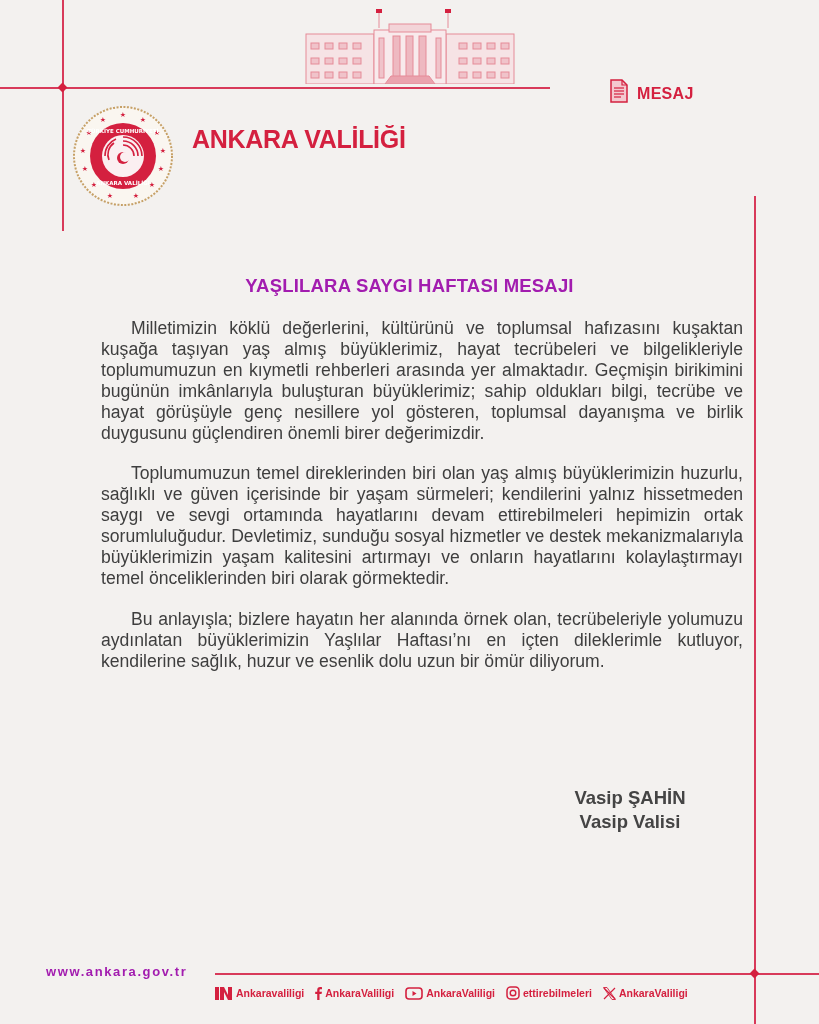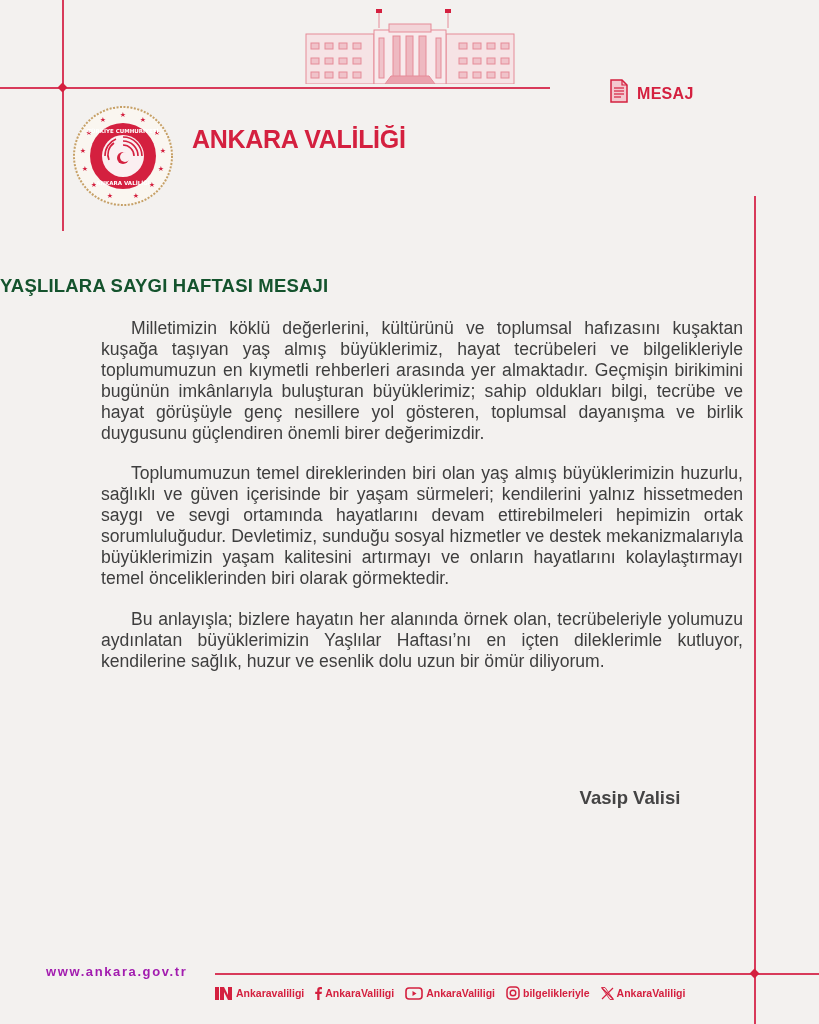--- a/index.html
+++ b/index.html
@@ -19,22 +19,22 @@
   
   .mesaj { position:absolute; left:609px; top:79px; display:flex; align-items:flex-end; gap:8px; }
   .mesaj-label { color:#d4203f; font-weight:700; font-size:16px; letter-spacing:0.3px; }
   
   .seal { position:absolute; left:72px; top:105px; width:102px; height:102px; }
   .org { position:absolute; left:192px; top:126px; color:#d4203f; font-weight:700; line-height:27px; }
   .org .tc { font-size:24px; display:block; }
   .org .name { font-size:25px; display:block; letter-spacing:-0.3px; }
   
   .title {
-    position:absolute; left:0; width:819px; top:275px; text-align:left;
-    font-weight:700; font-size:18.5px; color:#14532d; letter-spacing:0.2px;
+    position:absolute; left:0; width:819px; top:275px; text-align:center;
+    font-weight:700; font-size:18.5px; color:#a21caf; letter-spacing:0.2px;
   }
   .body {
     position:absolute; left:85px; top:318px; width:642px;
     font-size:17.6px; line-height:20.9px; text-align:justify; color:#3e3e3e;margin-left:16px;
   }
   .body p { margin:0 0 20px 0; text-indent:30px; }
   .signature {
     position:absolute; left:540px; top:786px; width:180px; text-align:right;
     font-weight:700; font-size:18.5px; line-height:24px; color:#444;
   }
@@ -162,20 +162,21 @@
 
 <div class="title">YAŞLILARA SAYGI HAFTASI MESAJI</div>
 
 <div class="body">
   <p>Milletimizin köklü değerlerini, kültürünü ve toplumsal hafızasını kuşaktan kuşağa taşıyan yaş almış büyüklerimiz, hayat tecrübeleri ve bilgelikleriyle toplumumuzun en kıymetli rehberleri arasında yer almaktadır. Geçmişin birikimini bugünün imkânlarıyla buluşturan büyüklerimiz; sahip oldukları bilgi, tecrübe ve hayat görüşüyle genç nesillere yol gösteren, toplumsal dayanışma ve birlik duygusunu güçlendiren önemli birer değerimizdir.</p>
   <p>Toplumumuzun temel direklerinden biri olan yaş almış büyüklerimizin huzurlu, sağlıklı ve güven içerisinde bir yaşam sürmeleri; kendilerini yalnız hissetmeden saygı ve sevgi ortamında hayatlarını devam ettirebilmeleri hepimizin ortak sorumluluğudur. Devletimiz, sunduğu sosyal hizmetler ve destek mekanizmalarıyla büyüklerimizin yaşam kalitesini artırmayı ve onların hayatlarını kolaylaştırmayı temel önceliklerinden biri olarak görmektedir.</p>
   <p>Bu anlayışla; bizlere hayatın her alanında örnek olan, tecrübeleriyle yolumuzu aydınlatan büyüklerimizin Yaşlılar Haftası’nı en içten dileklerimle kutluyor, kendilerine sağlık, huzur ve esenlik dolu uzun bir ömür diliyorum.</p>
 </div>
 
 <div class="signature">
+  <div>Vasip ŞAHİN</div>
   <div>Vasip Valisi</div>
 </div>
 
 <div class="website">www.ankara.gov.tr</div>
 
 <div class="socials">
   <div class="social">
     <svg width="18" height="13" viewBox="0 0 18 13">
       <rect x="0" y="0" width="4" height="13" fill="#d4203f"></rect>
       <path d="M5 0 H9 L13 8 V0 H17 V13 H13 L9 5 V13 H5 Z" fill="#d4203f"></path>
@@ -193,21 +194,21 @@
       <rect x="1" y="1" width="16" height="11" rx="3" fill="none" stroke="#d4203f" stroke-width="1.6"></rect>
       <path d="M7.5 4 L11.5 6.5 L7.5 9 Z" fill="#d4203f"></path>
     </svg>
     <span>AnkaraValiligi</span>
   </div>
   <div class="social">
     <svg width="14" height="14" viewBox="0 0 14 14">
       <rect x="1" y="1" width="12" height="12" rx="3.5" fill="none" stroke="#d4203f" stroke-width="1.5"></rect>
       <circle cx="7" cy="7" r="2.8" fill="none" stroke="#d4203f" stroke-width="1.4"></circle>
     </svg>
-    <span>bilgelikleriyle</span>
+    <span>ettirebilmeleri</span>
   </div>
   <div class="social">
     <svg width="13" height="13" viewBox="0 0 13 13">
       <path d="M1 1 L12 12 M12 1 L1 12" stroke="#d4203f" stroke-width="1.2"></path>
       <path d="M0.5 0.5 H4 L12.5 12.5 H9 Z" fill="none" stroke="#d4203f" stroke-width="0.9"></path>
     </svg>
     <span>AnkaraValiligi</span>
   </div>
 </div>
 

